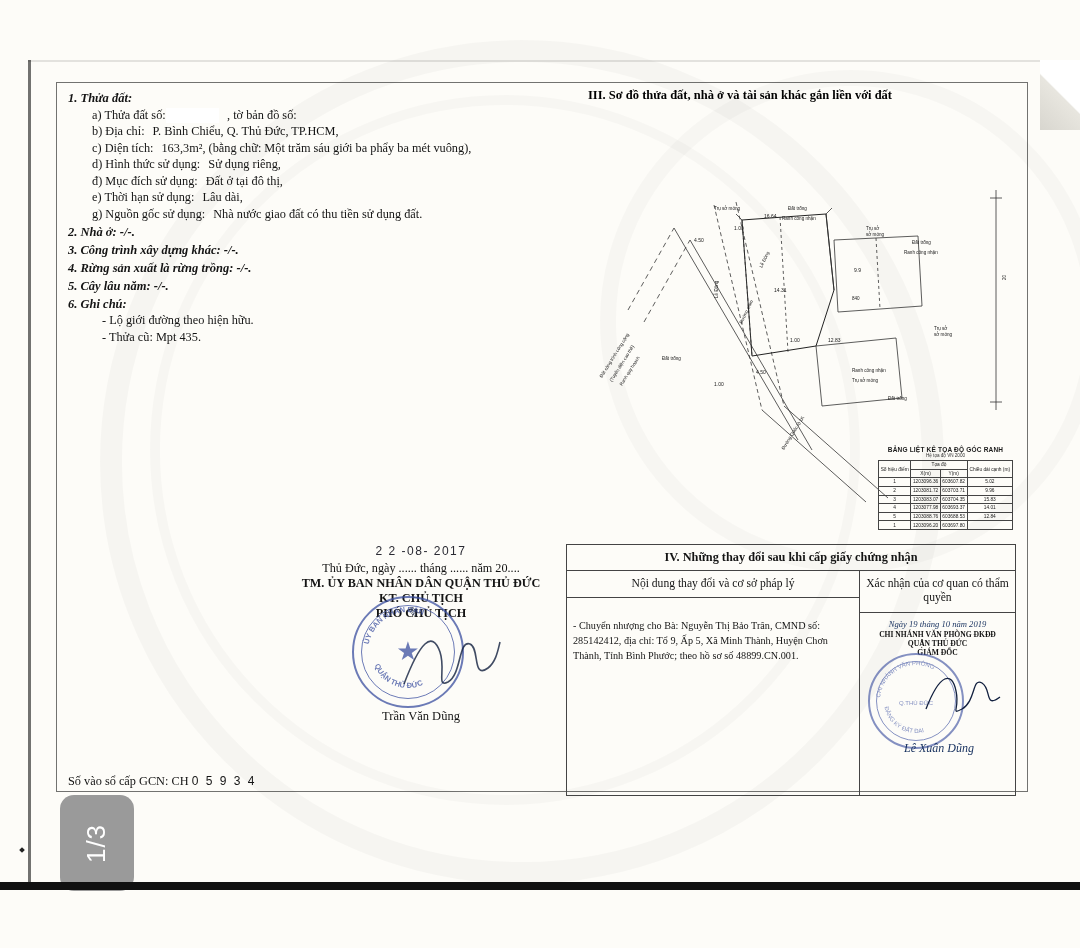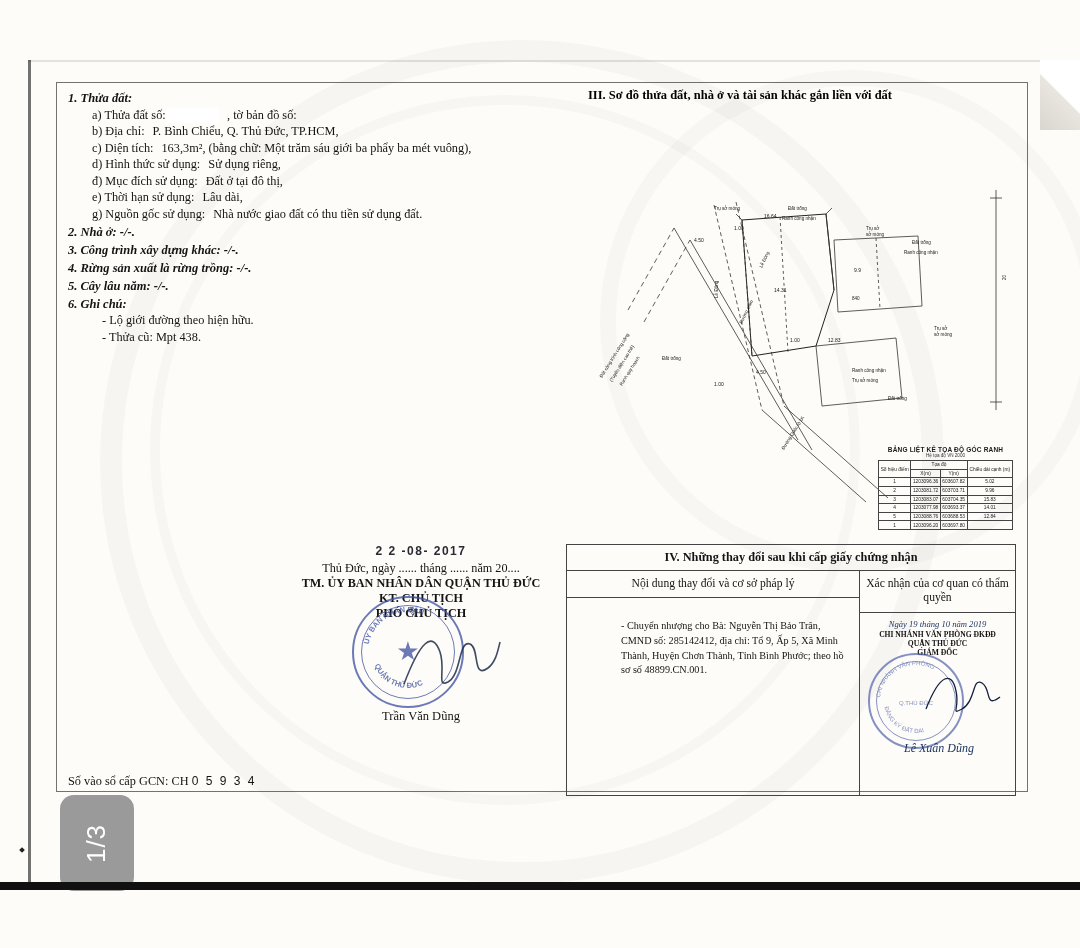--- a/index.html
+++ b/index.html
@@ -147,21 +147,21 @@
     position: absolute;
     left: 240px; top: 470px;
     width: 270px;
     text-align: center;
     color: #141414;
   }
   .sig .date-stamp {
     font-family: "Liberation Sans", sans-serif;
     font-size: 12px;
     letter-spacing: 1.5px;
-    font-weight: bold;
+    font-weight: normal;
     color: #2a2a33;
     margin-bottom: 3px;
   }
   .sig .l1 { font-size: 12.2px; }
   .sig .l2 { font-size: 12.2px; font-weight: bold; }
   .sig .l3 { font-size: 12.2px; font-weight: bold; }
   .sig .l4 { font-size: 12.2px; font-weight: bold; }
   .sig .name { font-size: 12.5px; margin-top: 88px; }
   .seal {
     position: absolute;
@@ -227,21 +227,20 @@
     line-height: 1.25;
     border-bottom: 1px solid #444;
     color: #141414;
   }
   .sect4 .body1 {
     font-size: 10.2px;
     padding: 6px 6px;
     line-height: 1.45;
     height: 170px;
     color: #141414;
-    margin-left: 48px;
   }
   .sect4 .body2 {
     font-size: 9px;
     padding: 6px 4px;
     height: 170px;
     position: relative;
     color: #141414;
     text-align: center;
   }
   .handwrite {
@@ -342,21 +341,21 @@
       <div class="lvl2">
         <span>g) Nguồn gốc sử dụng:</span><span class="val">Nhà nước giao đất có thu tiền sử dụng đất.</span>
       </div>
 
       <div class="lvl1">2. Nhà ở: -/-.</div>
       <div class="lvl1">3. Công trình xây dựng khác: -/-.</div>
       <div class="lvl1">4. Rừng sản xuất là rừng trồng: -/-.</div>
       <div class="lvl1">5. Cây lâu năm: -/-.</div>
       <div class="lvl1">6. Ghi chú:</div>
       <div class="note-line">- Lộ giới đường theo hiện hữu.</div>
-      <div class="note-line">- Thửa cũ: Mpt 438.</div>
+      <div class="note-line">- Thửa cũ: Mpt 435.</div>
     </div>
 
     <div class="col-right">
       <div class="h">III. Sơ đồ thửa đất, nhà ở và tài sản khác gắn liền với đất</div>
     </div>
 
     <div class="map">
       <svg class="mapsvg" width="450" height="420" viewBox="0 0 450 420">
         <g stroke="#333" fill="none" stroke-width="0.8">
 

